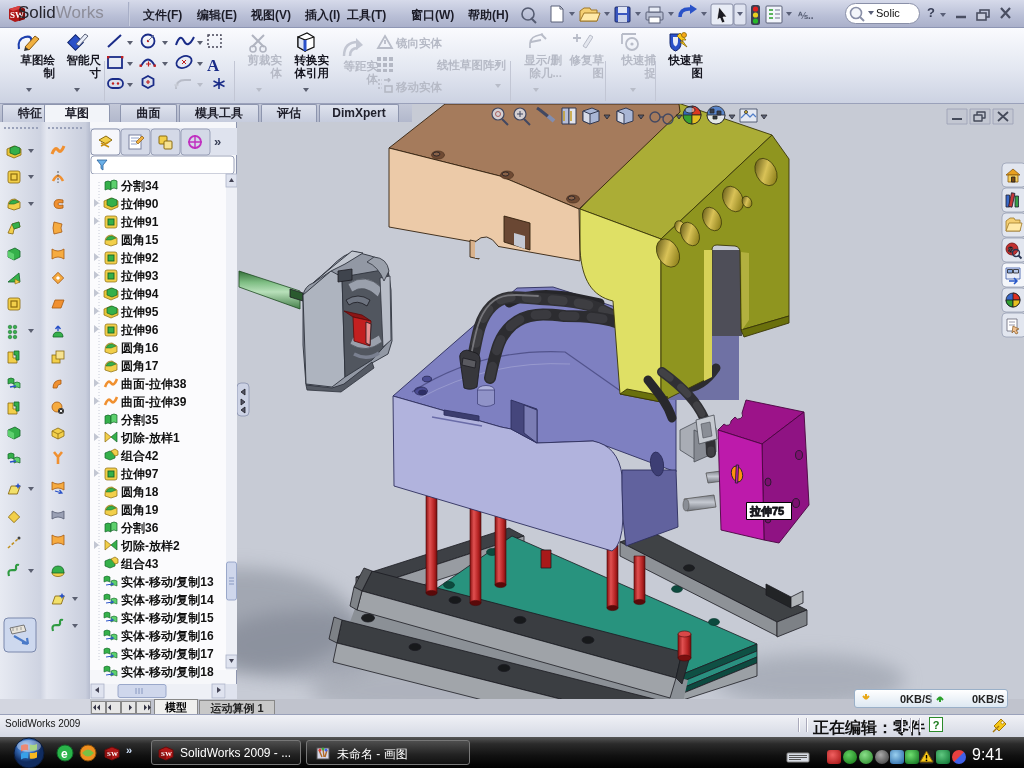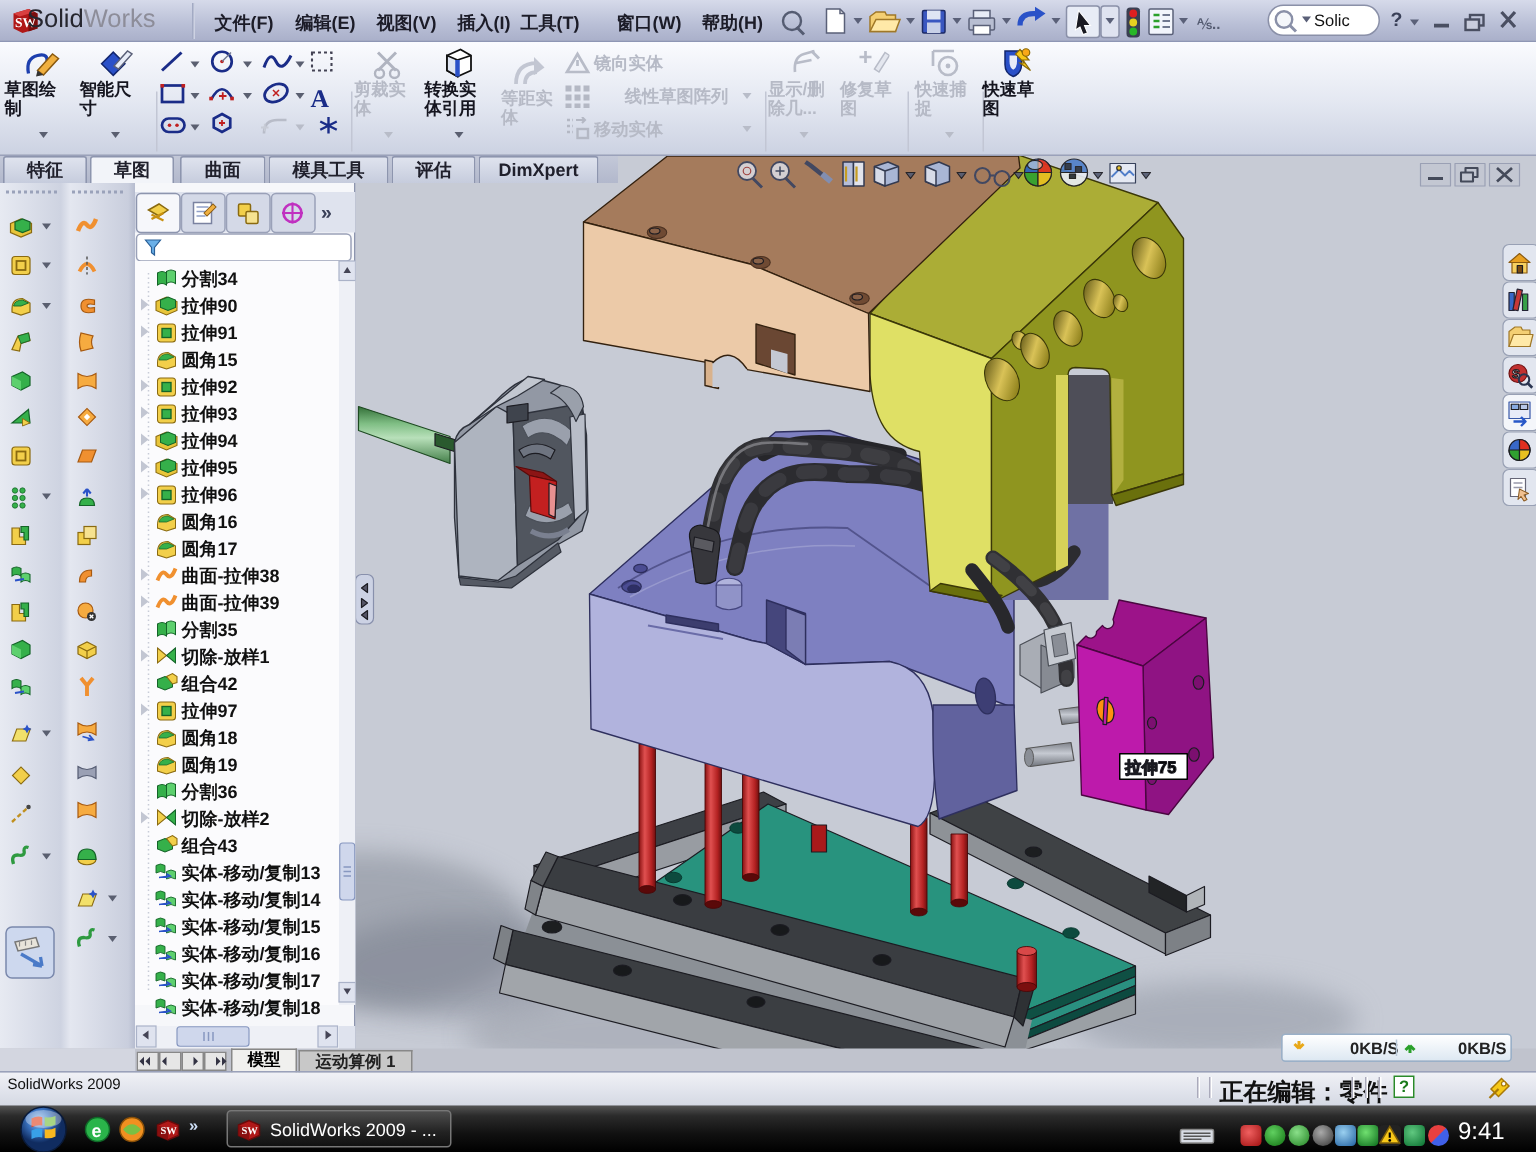--- a/index.html
+++ b/index.html
@@ -7,21 +7,21 @@
 body{position:relative;background:#c7cbd6}
 .abs{position:absolute}
 
 #titlebar{left:0;top:0;width:1024px;height:28px;background:linear-gradient(#d6daea,#b9bfd6 60%,#aab0ca);border-bottom:1px solid #8e96b4}
 #logo{left:7px;top:4px;width:20px;height:20px}
 #swname{left:18px;top:3px;font-size:17px;font-weight:normal;color:#26262e;letter-spacing:0px}
 #swname span{color:#8d8d99}
 .menu{top:7px;font-size:12px;font-weight:bold;color:#1c1c28}
 
 #cmdbar{left:0;top:28px;width:1024px;height:76px;overflow:hidden;background:linear-gradient(#fafbfe,#e3e7f1 55%,#ccd2e2);border-bottom:1px solid #9aa1ba}
-.cbtn{position:absolute;text-align:left;font-size:11.5px;font-weight:bold;color:#15151f;line-height:13px}
+.cbtn{position:absolute;text-align:right;font-size:11.5px;font-weight:bold;color:#15151f;line-height:13px}
 .cbtn.dis{color:#b6bac6}
 .vdiv{position:absolute;width:1px;height:40px;background:#c2c6d4;top:33px}
 .darr{position:absolute;width:0;height:0;border-left:3px solid transparent;border-right:3px solid transparent;border-top:4px solid #5a5f70}
 .darr.dis{border-top-color:#b8bcc8}
 
 #tabstrip{left:0;top:104px;width:412px;height:18px;background:linear-gradient(#c3c8d8,#b2b8cc)}
 .ctab{position:absolute;top:0;height:18px;border:1px solid #8d95ae;border-bottom:none;background:linear-gradient(#dfe3ee,#c6ccdd);font-size:12px;font-weight:bold;color:#20202c;text-align:center;line-height:17px;border-radius:2px 2px 0 0}
 .ctab.act{background:#f2f4f9;}
 
 #ltb{left:0;top:122px;width:90px;height:578px;background:linear-gradient(90deg,#e7eaf2,#ced3e1 45%,#e4e7f0 52%,#c9cedd 95%,#b6bccf)}
@@ -586,21 +586,21 @@
         <rect x="7" y="1" width="4" height="4"></rect>
         <rect x="13" y="1" width="4" height="4"></rect>
         <rect x="1" y="7" width="4" height="4"></rect>
         <rect x="7" y="7" width="4" height="4"></rect>
         <rect x="13" y="7" width="4" height="4"></rect>
         <rect x="1" y="13" width="4" height="4"></rect>
         <rect x="7" y="13" width="4" height="4"></rect>
         <rect x="13" y="13" width="4" height="4"></rect>
       </g>
     </svg>
- <div class="cbtn dis" style="left:396px;top:31px;width:110px;text-align:center">线性草图阵列</div>
+ <div class="cbtn dis" style="left:396px;top:31px;width:110px;text-align:right">线性草图阵列</div>
  <div class="darr dis" style="left:495px;top:34px"></div>
  <svg class="abs" style="left:376px;top:50px" width="18" height="16" viewBox="0 0 18 16">
       <path d="M2,2 h4 M2,6 h4 M2,10 h4" stroke="#b4b8c4" stroke-width="1.6" stroke-dasharray="2 1.5"></path>
       <rect x="9" y="8" width="7" height="6" fill="none" stroke="#b4b8c4" stroke-width="1.6"></rect>
       <path d="M8,2 l6,0 m-2,-2 l2,2 l-2,2" stroke="#b4b8c4" stroke-width="1.4" fill="none"></path>
     </svg>
  <div class="cbtn dis" style="left:396px;top:53px;width:110px;text-align:left">移动实体</div>
  <div class="darr dis" style="left:495px;top:56px"></div>
  <div class="vdiv" style="left:510px"></div>
 
@@ -632,21 +632,21 @@
       <path d="M6,6 L11,6 L11,10 Q11,14 8.5,15.5 Q6,14 6,10 Z" fill="#e8ecf8"></path>
       <path d="M13,2 L19,9 L15,9 L20,16 L13,11 L16,11 L10,5 Z" fill="#f8c818" stroke="#8a6a08" stroke-width="0.8"></path>
       <circle cx="17" cy="4" r="2.5" fill="#f8a818" stroke="#8a6a08" stroke-width="0.8"></circle>
     </svg>
  <div class="cbtn" style="left:655px;top:26px;width:48px">快速草<br>图</div>
 
 </div>
 
 <div id="tabstrip" class="abs">
  <div class="ctab" style="left:2px;width:56px">特征</div>
- <div class="ctab act" style="left:60px;width:56px">草图</div>
+ <div class="ctab act" style="left:44px;width:66px">草图</div>
  <div class="ctab" style="left:120px;width:57px">曲面</div>
  <div class="ctab" style="left:179px;width:80px">模具工具</div>
  <div class="ctab" style="left:261px;width:56px">评估</div>
  <div class="ctab" style="left:319px;width:80px">DimXpert</div>
 </div>
 <div id="ltb" class="abs">
 <svg width="90" height="578" viewBox="0 0 90 578">
 <defs>
  <g id="ig1">
           <path d="M1,6 L8,3 L15,6 L15,12 L8,15 L1,12 Z" fill="#e8c53a" stroke="#8a6a10" stroke-width="0.8"></path>
@@ -1170,20 +1170,30 @@
  </svg>
 
  <div class="tbtn" style="left:151px;width:150px">
    <svg class="abs" style="left:6px;top:4px" width="17" height="17" viewBox="0 0 17 17">
         <path d="M1,5 L8,2 L15,5 L15,12 L8,15 L1,12 Z" fill="#b01818" stroke="#6a0a0a"></path>
         <path d="M1,5 L8,8 L8,15 L1,12 Z" fill="#8a0f0f"></path>
         <text x="3" y="11" font-size="7" font-weight="bold" fill="#fff" font-family="Liberation Serif,serif">SW</text>
       </svg>
    <span class="abs" style="left:28px;top:5px;white-space:nowrap">SolidWorks 2009 - ...</span>
  </div>
+ <div class="tbtn" style="left:306px;width:164px">
+   <svg class="abs" style="left:8px;top:4px" width="16" height="16" viewBox="0 0 16 16">
+        <rect x="2" y="3" width="12" height="11" fill="#d8d8e8" stroke="#555"></rect>
+        <path d="M4,5 l3,7 M8,4 l1,8 M12,5 l-2,7" stroke="#b06a28" stroke-width="1.4"></path>
+        <circle cx="5" cy="5" r="1.5" fill="#e84040"></circle>
+        <circle cx="8" cy="4" r="1.5" fill="#40a840"></circle>
+        <circle cx="11" cy="5" r="1.5" fill="#4060e8"></circle>
+      </svg>
+   <span class="abs" style="left:30px;top:5px;white-space:nowrap">未命名 - 画图</span>
+ </div>
 
  <svg class="abs" style="left:785px;top:12px" width="30" height="16" viewBox="0 0 30 16">
       <rect x="2" y="4" width="22" height="9" rx="1" fill="#d8dce4" stroke="#888"></rect>
       <path d="M4,6.5 h18 M4,8.5 h18 M4,10.5 h12" stroke="#555" stroke-width="1"></path>
     </svg>
  <div class="tray" style="left:827px;background:radial-gradient(circle at 40% 35%,#f06060,#a01010)"></div>
  <div class="tray" style="left:843px;background:radial-gradient(circle at 40% 35%,#60d060,#107010);border-radius:50%"></div>
  <div class="tray" style="left:859px;background:radial-gradient(circle at 40% 35%,#8ae08a,#208020);border-radius:50%"></div>
  <div class="tray" style="left:875px;background:radial-gradient(circle at 40% 35%,#aaa,#333);border-radius:50%"></div>
  <div class="tray" style="left:890px;background:radial-gradient(circle at 40% 35%,#9ad0f0,#2060a0)"></div>

